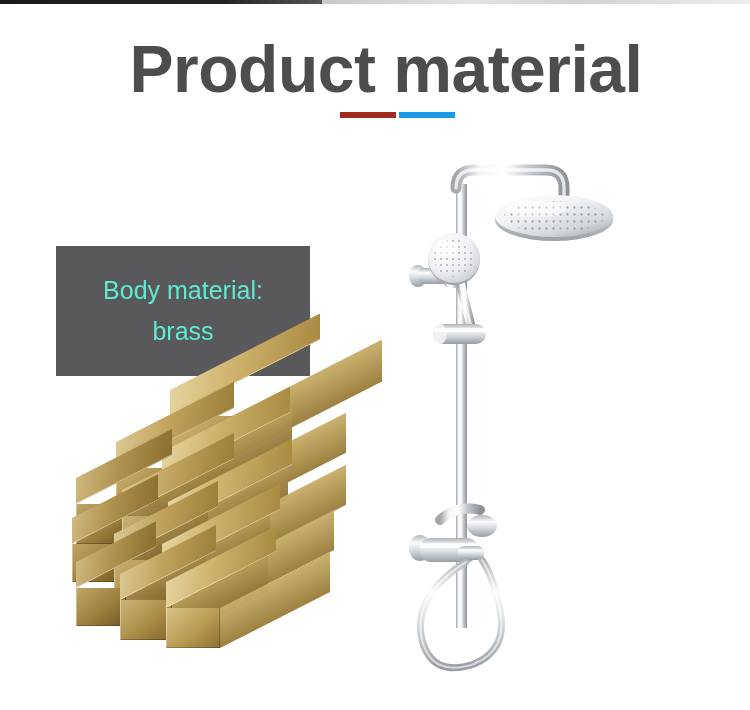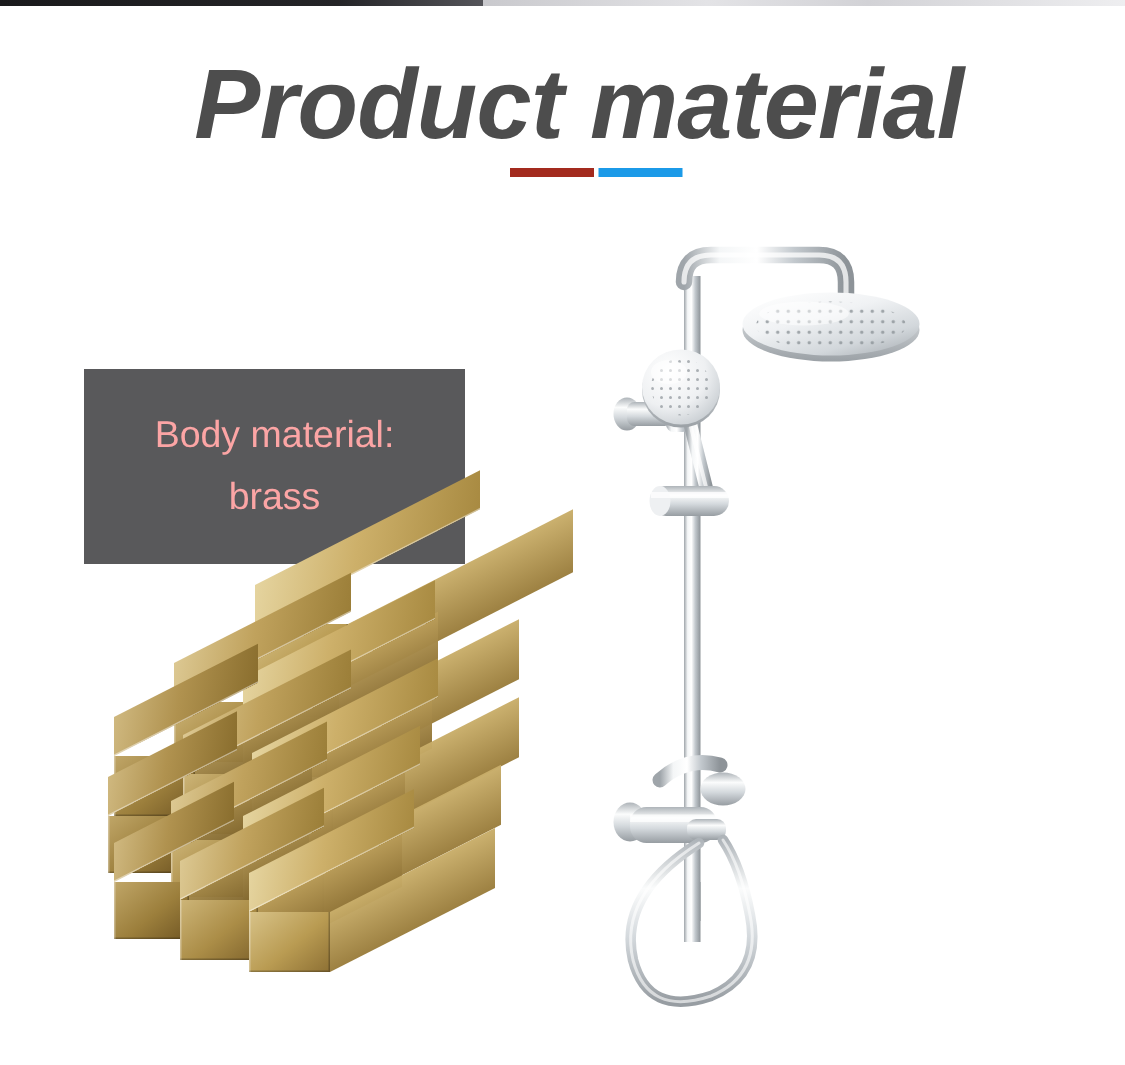--- a/index.html
+++ b/index.html
@@ -7,33 +7,33 @@
        font-family:"Liberation Sans",sans-serif;}
 
   
   #top-sliver{position:absolute;left:0;top:0;width:750px;height:5px;}
   #top-sliver .dark{position:absolute;left:0;top:0;width:322px;height:4px;
        background:linear-gradient(95deg,#1a1a1c 0%,#242427 70%,#55555a 100%);}
   #top-sliver .light{position:absolute;left:322px;top:0;width:428px;height:4px;
        background:linear-gradient(90deg,#c9c9cd 0%,#e3e3e6 35%,#d2d2d6 60%,#eeeef0 100%);}
 
   
-  #title-block{position:absolute;left:0;top:36px;width:750px;text-align:center;font-style:italic;}
+  #title-block{position:absolute;left:0;top:36px;width:750px;text-align:center;}
   #page-title{font-size:66px;font-weight:bold;color:#4d4d4d;
        letter-spacing:-0.5px;line-height:1;padding-left:22px;}
   #title-rules{position:absolute;left:0;top:112px;width:750px;
        display:flex;justify-content:center;padding-left:22px;}
   #rule-red{width:56px;height:6px;background:#a32a1e;}
   #rule-blue{width:56px;height:6px;background:#1b9ae8;margin-left:3px;}
 
   
   #material-box{position:absolute;left:56px;top:246px;width:254px;height:130px;
        background:#59595b;display:flex;flex-direction:column;
        align-items:center;justify-content:center;gap:16px;}
-  #material-box .line{color:#fca5a5;font-size:25px;line-height:1;}
+  #material-box .line{color:#5eead4;font-size:25px;line-height:1;}
 
   
   #brass-photo{position:absolute;left:70px;top:382px;width:248px;height:268px;}
   .bar{position:absolute;transform-origin:0 0;}
   .bar .top{position:absolute;left:0;top:0;
        transform:skewY(-27deg);transform-origin:0 0;}
   .bar .face{position:absolute;}
   .bar .side{position:absolute;transform:skewY(27deg);transform-origin:0 0;}
 
   

